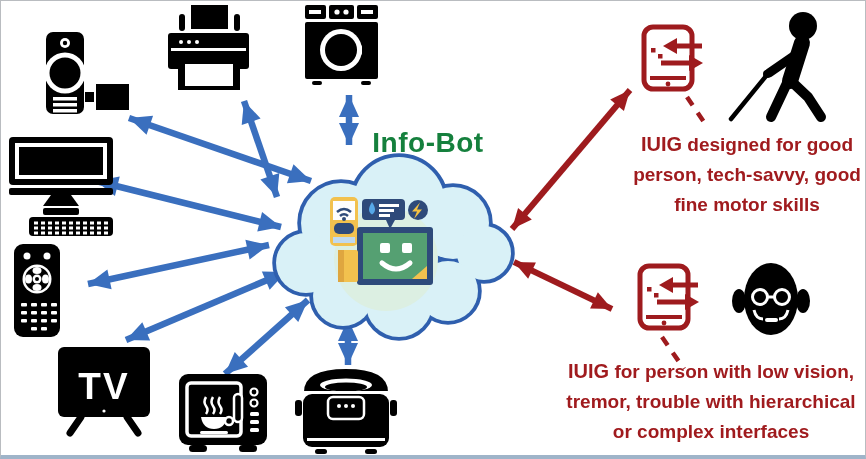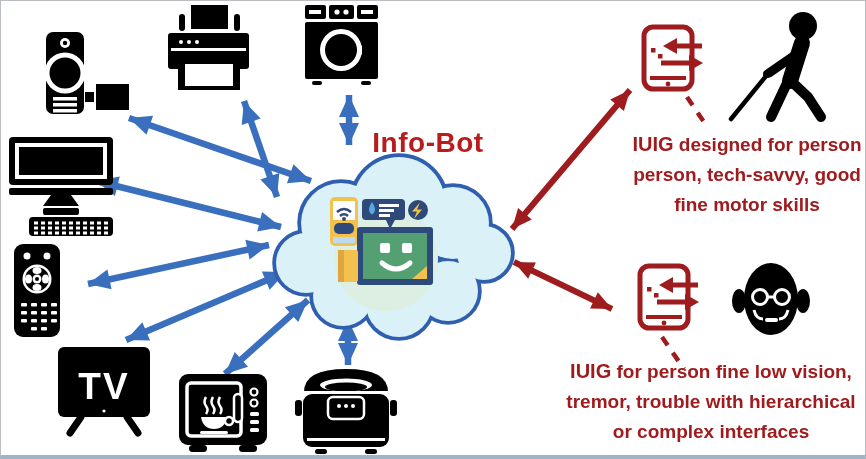--- a/index.html
+++ b/index.html
@@ -5,21 +5,21 @@
   html,body{margin:0;padding:0;background:#e8e8e8;}
   .stage{
     position:relative;width:866px;height:459px;box-sizing:border-box;
     background:#ffffff;overflow:hidden;
     border:1px solid #b9bcc0;border-bottom:4px solid #9fb4c9;
     font-family:"Liberation Sans", sans-serif;
   }
   .stage svg{position:absolute;left:0;top:0;}
   .infobot-label{
     position:absolute;left:352px;top:126px;width:150px;text-align:center;
-    font-size:28px;font-weight:bold;color:#b91c1c;letter-spacing:0.5px;
+    font-size:28px;font-weight:bold;color:#15803d;letter-spacing:0.5px;
   }
   .callout{
     position:absolute;text-align:center;color:#A01B1E;font-weight:bold;
     font-size:19px;line-height:30px;
   }
   .callout div{white-space:nowrap;}
   .callout .iuig{font-size:20px;}
   .callout-1{left:596px;top:128px;width:300px;}
   .callout-2{left:545px;top:355px;width:330px;}
 </style>
@@ -289,24 +289,24 @@
     <line x1="766" y1="296" x2="774" y2="296" stroke="#fff" stroke-width="3"></line>
     <path d="M753,309 q2,9 9,9" stroke="#fff" stroke-width="3" fill="none"></path>
     <path d="M787,309 q-2,9 -9,9" stroke="#fff" stroke-width="3" fill="none"></path>
     <rect x="764" y="317" width="13" height="4" rx="2" fill="#fff"></rect>
   </g>
 </svg>
 
 <div class="infobot-label">Info-Bot</div>
 
 <div class="callout callout-1">
-  <div><span class="iuig">IUIG</span><span> designed for person</span></div>
+  <div><span class="iuig">IUIG</span><span> designed for good</span></div>
   <div>person, tech-savvy, good</div>
   <div>fine motor skills</div>
 </div>
 
 <div class="callout callout-2">
-  <div><span class="iuig">IUIG</span><span> for person fine low vision,</span></div>
+  <div><span class="iuig">IUIG</span><span> for person with low vision,</span></div>
   <div>tremor, trouble with hierarchical</div>
   <div>or complex interfaces</div>
 </div>
 
 </div>
 
 </body></html>

